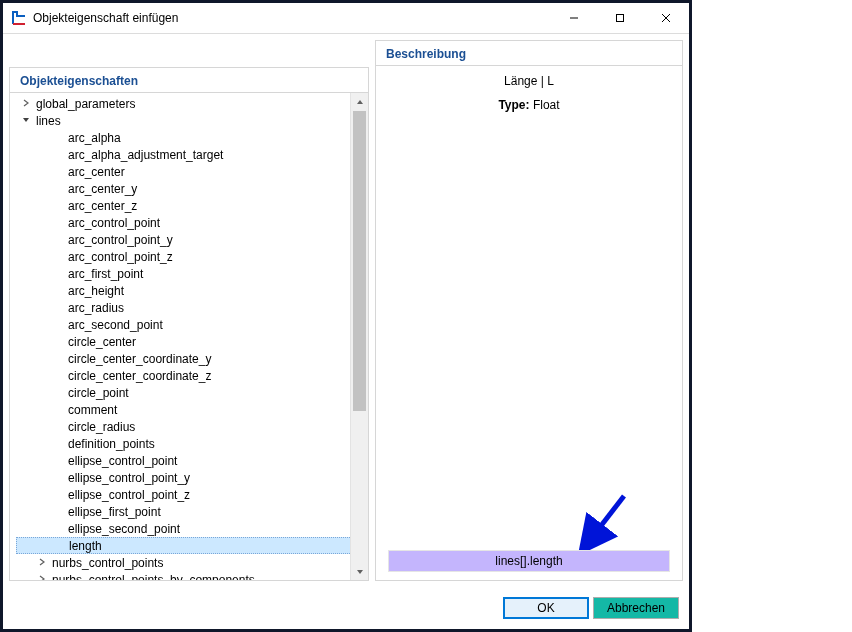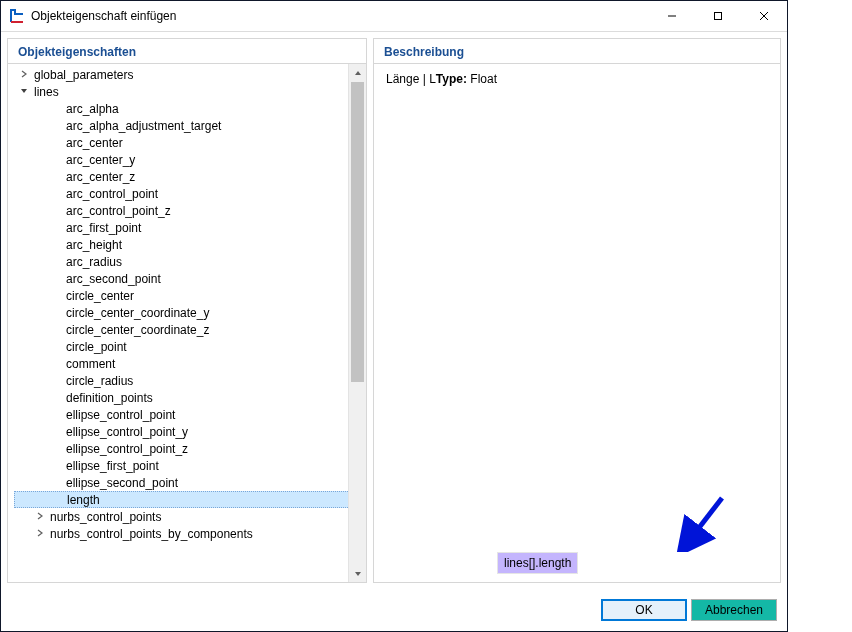--- a/index.html
+++ b/index.html
@@ -7,23 +7,23 @@
     padding: 0;
     width: 852px;
     height: 632px;
     font-family: "Segoe UI", Tahoma, sans-serif;
     font-size: 12px;
     background: #fff;
     color: #000;
     overflow: hidden;
   }
   .window {
-    width: 788px;
+    width: 692px;
     height: 632px;
-    border: 1px solid #0f172a;
+    border: 3px solid #0f172a;
     box-sizing: border-box;
     display: flex;
     flex-direction: column;
     background: #fff;
   }
   
   .titlebar {
     height: 30px;
     display: flex;
     align-items: center;
@@ -62,21 +62,21 @@
     gap: 6px;
     min-height: 0;
   }
   .panel {
     border: 1px solid #d6d6d6;
     box-sizing: border-box;
     display: flex;
     flex-direction: column;
     min-width: 0;
   }
-  .panel.left  { flex: 0 0 360px; }
+  .panel.left  { flex: 0 0 360px; margin-top: 27px; }
   .panel.right { flex: 1 1 auto; }
   .panel-header {
     padding: 6px 10px 4px 10px;
     color: #1b4f93;
     font-weight: 600;
     font-size: 12px;
   }
   .panel-divider {
     height: 1px;
     background: #d6d6d6;
@@ -151,20 +151,21 @@
     top: 18px;
     height: 300px;
     background: #c2c2c2;
     border-radius: 0;
   }
   
   .desc-body {
     padding: 8px 12px;
     flex: 1 1 auto;
     display: flex;
+    flex-direction: column;
     min-height: 0;
     position: relative;
     text-align: center;
   }
   .desc-line {
     margin-bottom: 10px;
     font-size: 12px;
   }
   .desc-type-label { font-weight: 700; }
   .arrow-annot {
@@ -283,20 +284,24 @@
             <div class="tree-row indent-3">
               <span class="arrow empty"><svg width="8" height="8"></svg></span>
               <span class="label">arc_center_z</span>
             </div>
             <div class="tree-row indent-3">
               <span class="arrow empty"><svg width="8" height="8"></svg></span>
               <span class="label">arc_control_point</span>
             </div>
             <div class="tree-row indent-3">
               <span class="arrow empty"><svg width="8" height="8"></svg></span>
+              <span class="label">arc_control_point_y</span>
+            </div>
+            <div class="tree-row indent-3">
+              <span class="arrow empty"><svg width="8" height="8"></svg></span>
               <span class="label">arc_control_point_z</span>
             </div>
             <div class="tree-row indent-3">
               <span class="arrow empty"><svg width="8" height="8"></svg></span>
               <span class="label">arc_first_point</span>
             </div>
             <div class="tree-row indent-3">
               <span class="arrow empty"><svg width="8" height="8"></svg></span>
               <span class="label">arc_height</span>
             </div>

